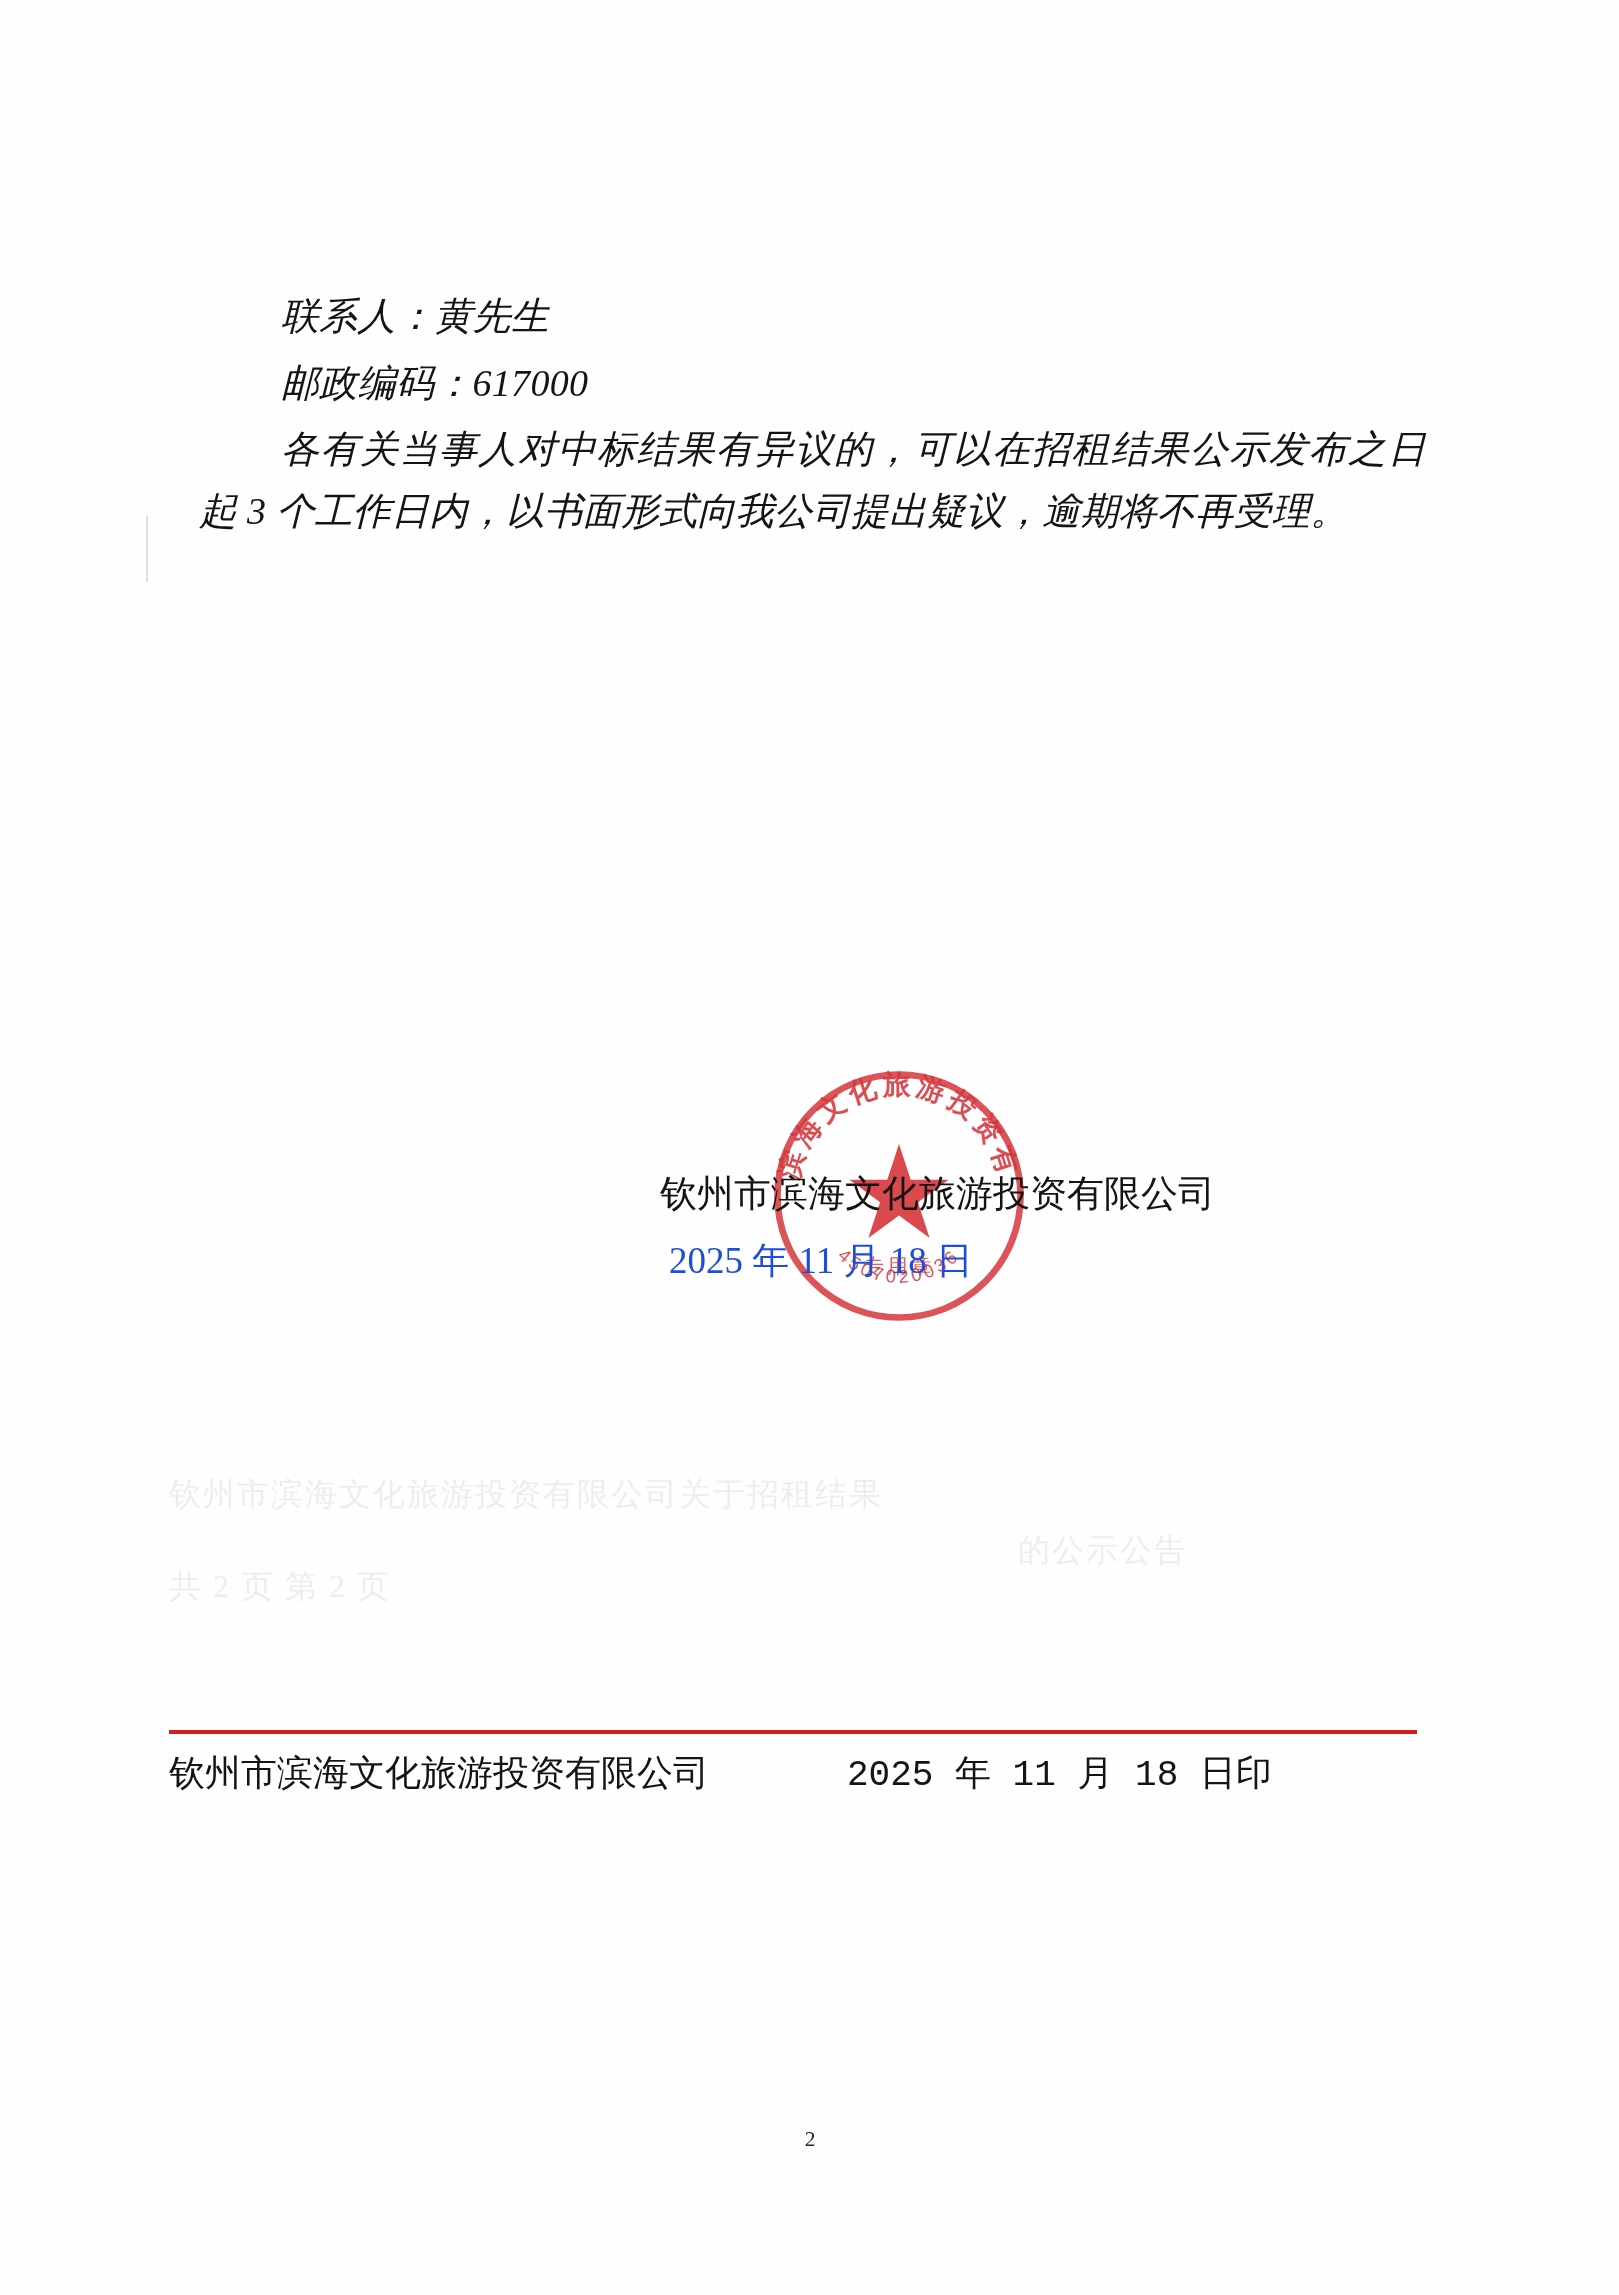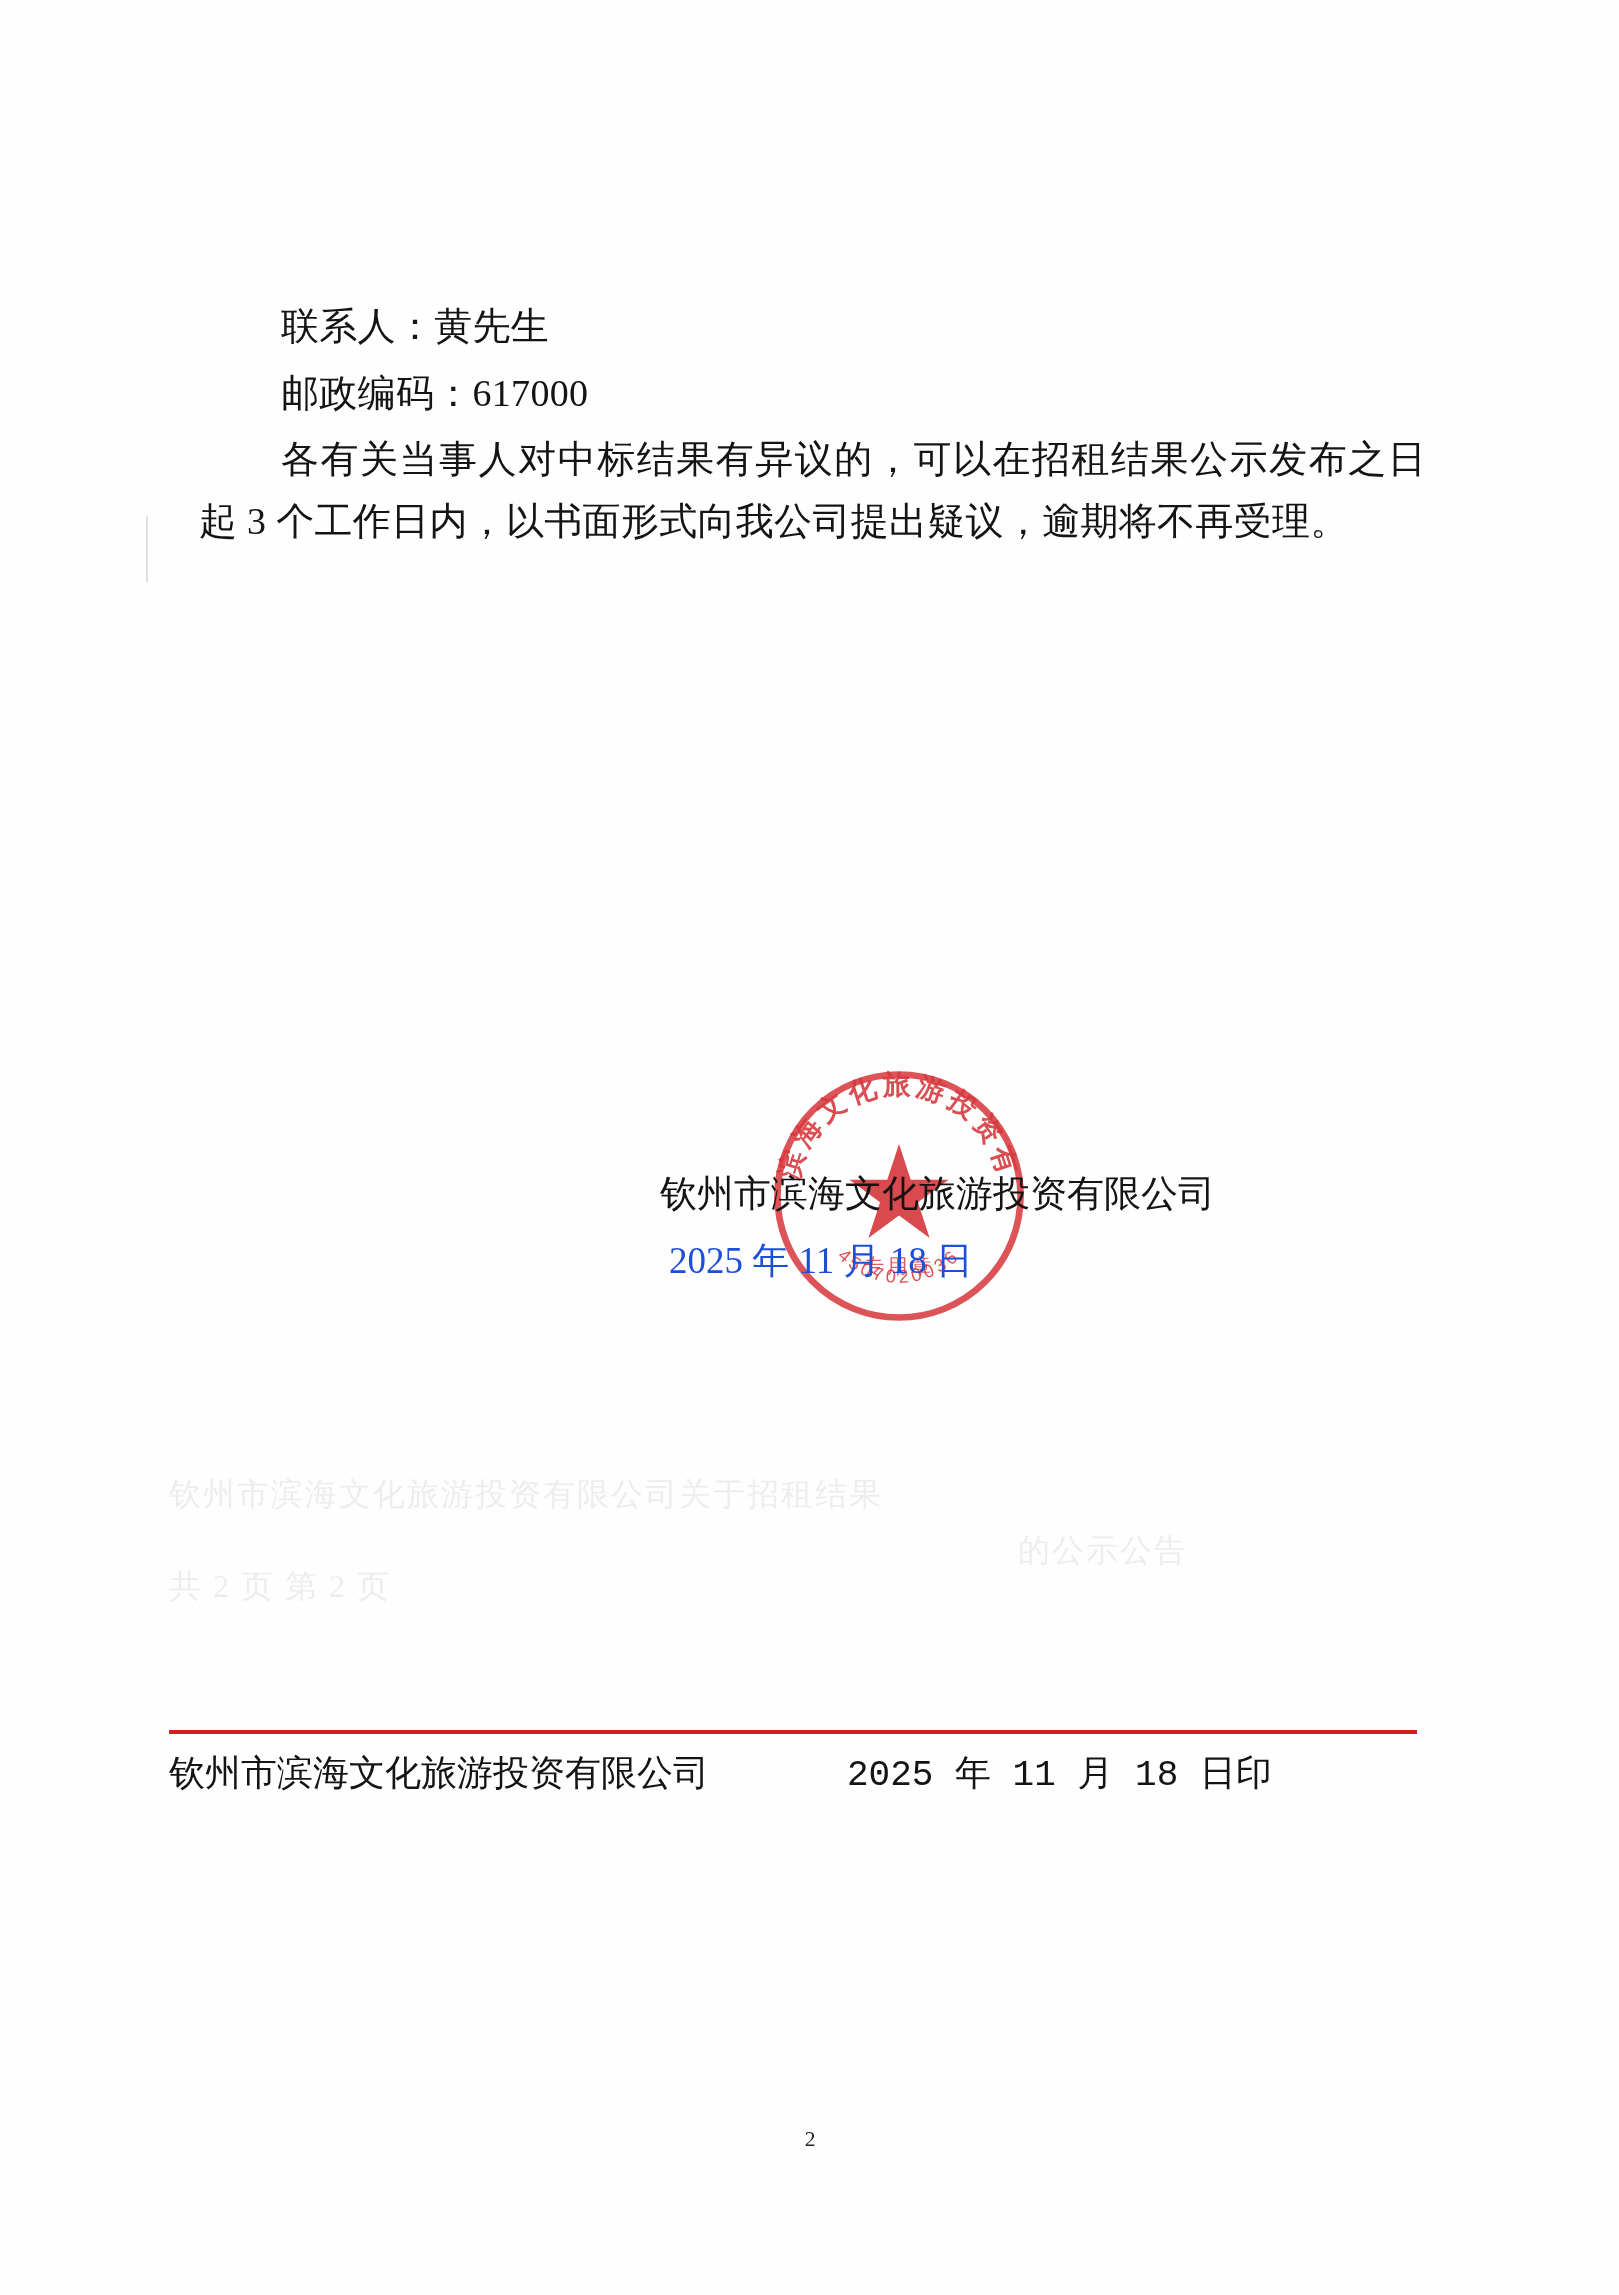--- a/index.html
+++ b/index.html
@@ -15,22 +15,23 @@
     position: relative;
     width: 1620px;
     height: 2295px;
     background: #fefefe;
     overflow: hidden;
     box-sizing: border-box;
   }
   .content {
     position: absolute;
     left: 199px;
-    top: 296px;
+    top: 286px;
     width: 1227px;
+    font-style: italic;
   }
   .para {
     font-size: 38px;
     line-height: 1.62;
     letter-spacing: 0.3px;
     margin: 0 0 5.1px 0;
     text-align: justify;
     color: #141414;
   }
   .indent {

